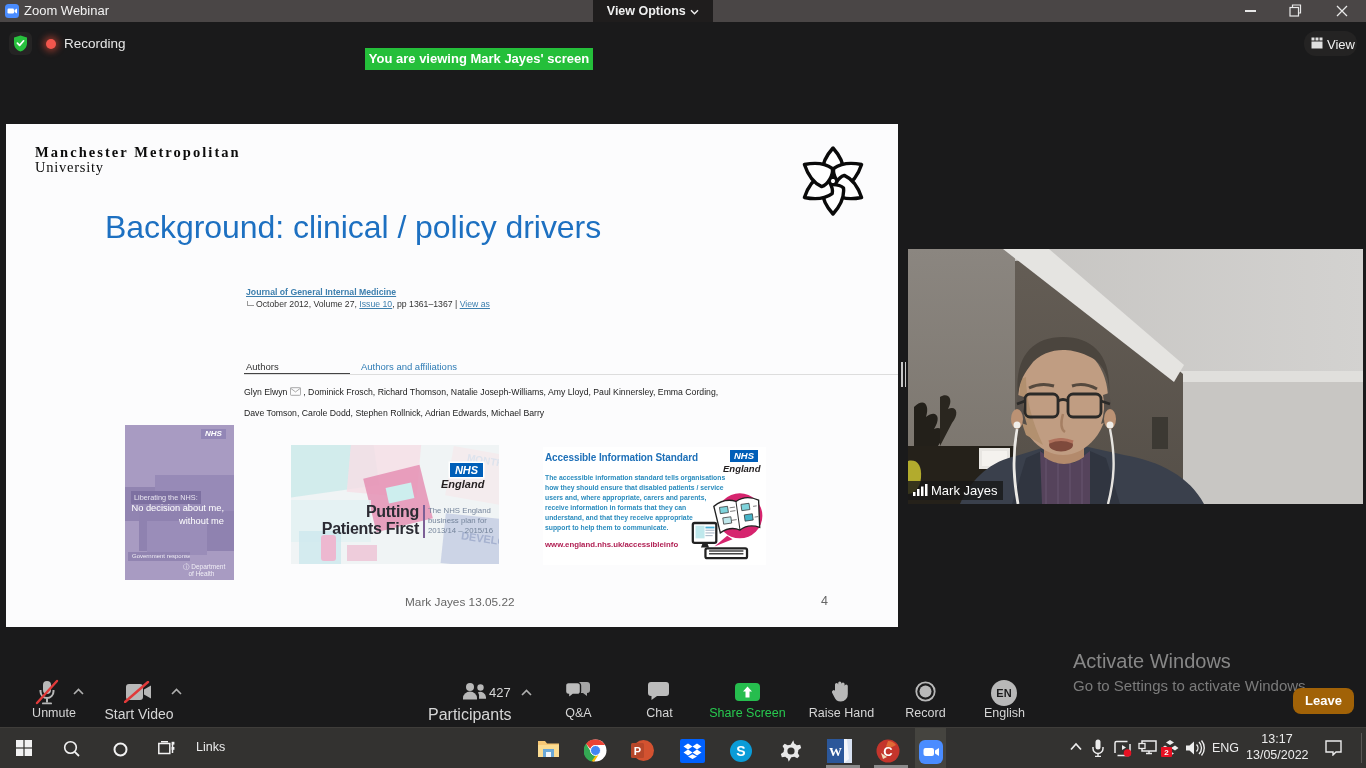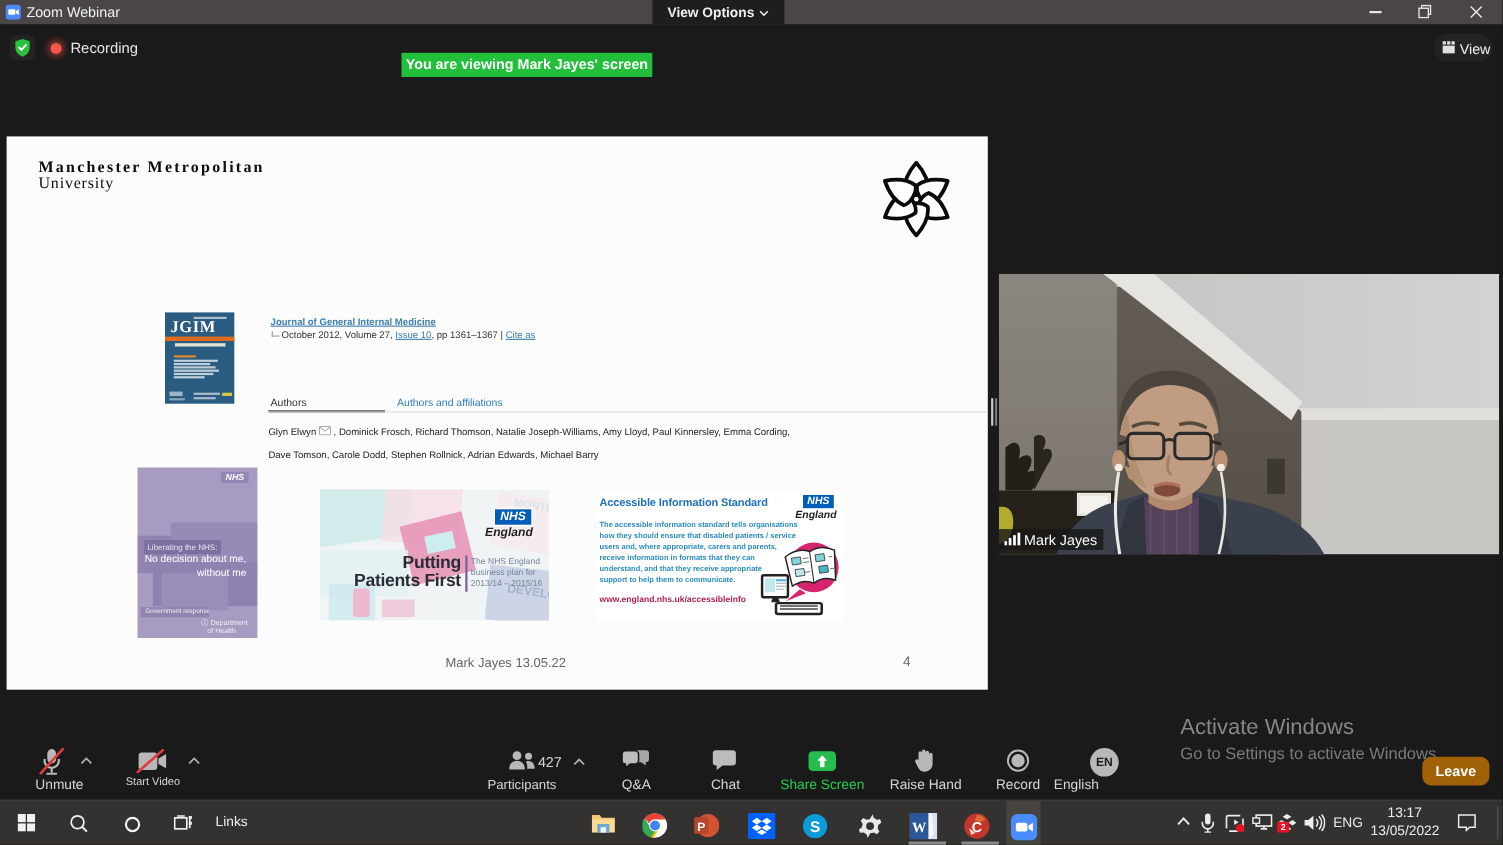--- a/index.html
+++ b/index.html
@@ -67,47 +67,29 @@
           <path d="M0 -33 C-8 -24 -11.5 -16 -10.5 -7 C-6 -2.5 6 -2.5 10.5 -7 C11.5 -16 8 -24 0 -33 Z" transform="rotate(0)"></path>
           <path d="M0 -33 C-8 -24 -11.5 -16 -10.5 -7 C-6 -2.5 6 -2.5 10.5 -7 C11.5 -16 8 -24 0 -33 Z" transform="rotate(60)"></path>
           <path d="M0 -33 C-8 -24 -11.5 -16 -10.5 -7 C-6 -2.5 6 -2.5 10.5 -7 C11.5 -16 8 -24 0 -33 Z" transform="rotate(120)"></path>
           <path d="M0 -33 C-8 -24 -11.5 -16 -10.5 -7 C-6 -2.5 6 -2.5 10.5 -7 C11.5 -16 8 -24 0 -33 Z" transform="rotate(180)"></path>
           <path d="M0 -33 C-8 -24 -11.5 -16 -10.5 -7 C-6 -2.5 6 -2.5 10.5 -7 C11.5 -16 8 -24 0 -33 Z" transform="rotate(240)"></path>
           <path d="M0 -33 C-8 -24 -11.5 -16 -10.5 -7 C-6 -2.5 6 -2.5 10.5 -7 C11.5 -16 8 -24 0 -33 Z" transform="rotate(300)"></path>
         </g>
       </g>
     </svg>
 
-
-    <div style="position:absolute;left:144px;top:160px;width:63px;height:83px;background:#2a5b80;">
-      <div style="position:absolute;left:26px;top:4px;width:30px;height:2px;background:rgba(255,255,255,0.6);"></div>
-      <div style="position:absolute;left:5px;top:6px;font-family:'Liberation Serif',serif;font-weight:bold;
-           font-size:15px;color:#fff;letter-spacing:0.5px;">JGIM</div>
-      <div style="position:absolute;left:0;top:22px;width:63px;height:3.5px;background:#e06a1e;"></div>
-      <div style="position:absolute;left:9px;top:28px;width:46px;height:3px;background:rgba(255,252,230,0.85);"></div>
-      <div style="position:absolute;left:8px;top:39px;width:20px;height:2px;background:#e0882e;"></div>
-      <div style="position:absolute;left:8px;top:43px;width:40px;height:1.5px;background:rgba(255,255,255,0.7);"></div>
-      <div style="position:absolute;left:8px;top:46px;width:33px;height:1.5px;background:rgba(255,255,255,0.7);"></div>
-      <div style="position:absolute;left:8px;top:49px;width:38px;height:1.5px;background:rgba(255,255,255,0.7);"></div>
-      <div style="position:absolute;left:8px;top:52px;width:41px;height:1.5px;background:rgba(255,255,255,0.7);"></div>
-      <div style="position:absolute;left:8px;top:55px;width:36px;height:1.5px;background:rgba(255,255,255,0.7);"></div>
-      <div style="position:absolute;left:8px;top:58px;width:28px;height:1.5px;background:rgba(255,255,255,0.7);"></div>
-      <div style="position:absolute;left:4px;top:72px;width:12px;height:4px;background:rgba(255,255,255,0.55);"></div>
-      <div style="position:absolute;left:4px;top:78px;width:14px;height:2px;background:rgba(255,255,255,0.45);"></div>
-      <div style="position:absolute;left:26px;top:73px;width:24px;height:2px;background:rgba(255,255,255,0.6);"></div>
-      <div style="position:absolute;left:26px;top:76.5px;width:20px;height:2px;background:rgba(255,255,255,0.6);"></div>
-      <div style="position:absolute;left:52px;top:73px;width:9px;height:3px;background:#d8c84a;"></div>
-    </div>
+    <div style="position:absolute;left:99px;top:84.5px;font-size:32px;letter-spacing:-0.05px;color:#1d70c1;">Background: clinical / policy drivers</div>
+
 
     <div style="position:absolute;left:240px;top:163px;font-size:8.7px;font-weight:bold;color:#3d7fae;
          text-decoration:underline;">Journal of General Internal Medicine</div>
     <div style="position:absolute;left:241px;top:177px;width:7px;height:5px;border-left:1px solid #999;border-bottom:1px solid #999;"></div>
     <div style="position:absolute;left:250px;top:174.5px;font-size:8.7px;color:#333;">October 2012, Volume 27,
       <span style="color:#3d7fae;text-decoration:underline;">Issue 10</span>, pp 1361–1367 |
-      <span style="color:#3d7fae;text-decoration:underline;">Cite as</span></div>
+      <span style="color:#3d7fae;text-decoration:underline;">View as</span></div>
     <div style="position:absolute;left:240px;top:237px;font-size:9.5px;color:#333;">Authors</div>
     <div style="position:absolute;left:355px;top:237px;font-size:9.5px;color:#2f7cb5;">Authors and affiliations</div>
     <div style="position:absolute;left:238px;top:249px;width:106px;height:2px;background:#444;"></div>
     <div style="position:absolute;left:238px;top:250px;width:654px;height:1px;background:#ddd;"></div>
     <div style="position:absolute;left:238px;top:262.5px;font-size:8.7px;color:#222;">Glyn Elwyn
       <svg width="11" height="9" viewBox="0 0 13 10" style="vertical-align:-1px;">
           <rect x="0.5" y="0.5" width="12" height="9" rx="1" fill="none" stroke="#999" stroke-width="1"></rect>
           <path d="M0.5 1l6 4.5 6-4.5" fill="none" stroke="#999" stroke-width="1"></path>
         </svg>
       , Dominick Frosch, Richard Thomson, Natalie Joseph-Williams, Amy Lloyd, Paul Kinnersley, Emma Cording,</div>
@@ -312,35 +294,35 @@
   <div class="abs" style="left:0px;top:706px;width:92px;text-align:center;font-size:12.5px;color:#d6d6d6;padding-left:16px;">Unmute</div>
 
   <svg class="abs" style="left:124px;top:681px;" width="30" height="22" viewBox="0 0 30 22">
     <rect x="2" y="3" width="17" height="16" rx="3" fill="#b8b8b8"></rect>
     <path d="M20 8.5 L27 4.5 V17.5 L20 13.5 Z" fill="#b8b8b8"></path>
     <path d="M1 21 L24 1" stroke="#e03a3a" stroke-width="2.4" stroke-linecap="round"></path>
   </svg>
   <svg class="abs" style="left:171px;top:688px;" width="11" height="7" viewBox="0 0 11 7">
     <path d="M1 6 L5.5 1.5 L10 6" fill="none" stroke="#b0b0b0" stroke-width="1.6"></path>
   </svg>
-  <div class="abs" style="left:93px;top:706px;width:92px;text-align:center;font-size:10px;color:#d6d6d6;">Start Video</div>
+  <div class="abs" style="left:93px;top:706px;width:92px;text-align:center;font-size:14px;color:#d6d6d6;">Start Video</div>
 
   <svg class="abs" style="left:461px;top:682px;" width="27" height="19" viewBox="0 0 27 19">
     <g fill="#b8b8b8">
       <circle cx="9" cy="5" r="4"></circle>
       <path d="M2 16 a7 6.5 0 0 1 14 0 v1.5 H2 Z"></path>
       <circle cx="19.5" cy="5.5" r="3.2"></circle>
       <path d="M17 10.2 a6 5.5 0 0 1 8 5 v1.6 h-7 a8 8 0 0 0 -1 -6.6 Z"></path>
     </g>
   </svg>
   <div class="abs" style="left:489px;top:685px;font-size:13px;color:#d6d6d6;">427</div>
   <svg class="abs" style="left:521px;top:689px;" width="11" height="7" viewBox="0 0 11 7">
     <path d="M1 6 L5.5 1.5 L10 6" fill="none" stroke="#b0b0b0" stroke-width="1.6"></path>
   </svg>
-  <div class="abs" style="left:428px;top:706px;width:93px;text-align:center;font-size:12px;color:#d6d6d6;">Participants</div>
+  <div class="abs" style="left:428px;top:706px;width:93px;font-size:16px;color:#d6d6d6;">Participants</div>
 
   <svg class="abs" style="left:565px;top:681px;" width="26" height="20" viewBox="0 0 26 20">
     <path d="M14 1 h8 a3 3 0 0 1 3 3 v5 a3 3 0 0 1 -3 3 v3 l-4 -3 h-4 a3 3 0 0 1 -3 -3 V4 a3 3 0 0 1 3 -3 Z" fill="#a6a6a6"></path>
     <path d="M3.5 1.5 h9 a3 3 0 0 1 3 3 v6 a3 3 0 0 1 -3 3 H8 l-4.5 3.5 v-3.5 h-0 a3 3 0 0 1 -3 -3 v-6 a3 3 0 0 1 3 -3 Z" fill="#bcbcbc" stroke="#1a1a1b" stroke-width="1.4"></path>
   </svg>
   <div class="abs" style="left:532px;top:706px;width:93px;text-align:center;font-size:12.5px;color:#d6d6d6;">Q&amp;A</div>
 
   <svg class="abs" style="left:647px;top:681px;" width="23" height="20" viewBox="0 0 23 20">
     <path d="M4 1 h15 a3 3 0 0 1 3 3 v8 a3 3 0 0 1 -3 3 h-9 l-5.5 4 v-4 H4 a3 3 0 0 1 -3 -3 V4 a3 3 0 0 1 3 -3 Z" fill="#bcbcbc"></path>
   </svg>
@@ -358,21 +340,21 @@
   <div class="abs" style="left:795px;top:706px;width:93px;text-align:center;font-size:12.5px;color:#d6d6d6;">Raise Hand</div>
 
   <svg class="abs" style="left:915px;top:681px;" width="21" height="21" viewBox="0 0 21 21">
     <circle cx="10.5" cy="10.5" r="9.2" fill="none" stroke="#b8b8b8" stroke-width="1.8"></circle>
     <circle cx="10.5" cy="10.5" r="6" fill="#b8b8b8"></circle>
   </svg>
   <div class="abs" style="left:879px;top:706px;width:93px;text-align:center;font-size:12.5px;color:#d6d6d6;">Record</div>
 
   <div class="abs" style="left:991px;top:680px;width:26px;height:26px;border-radius:50%;background:#b8b8b8;
        color:#1a1a1b;font-size:11px;font-weight:bold;text-align:center;line-height:26px;">EN</div>
-  <div class="abs" style="left:958px;top:706px;width:93px;font-size:12.5px;color:#d6d6d6;">English</div>
+  <div class="abs" style="left:958px;top:706px;width:93px;text-align:center;font-size:12.5px;color:#d6d6d6;">English</div>
 
   <div class="abs" style="left:0;top:727px;width:1366px;height:41px;background:#333230;border-top:1px solid #3f3d3a;"></div>
 
   <div class="abs" style="left:915px;top:728px;width:31px;height:40px;background:#45443f;"></div>
 
   <svg class="abs" style="left:16px;top:740px;" width="16" height="16" viewBox="0 0 16 16">
     <rect x="0" y="0" width="7.4" height="7.4" fill="#f2f2f2"></rect>
     <rect x="8.6" y="0" width="7.4" height="7.4" fill="#f2f2f2"></rect>
     <rect x="0" y="8.6" width="7.4" height="7.4" fill="#f2f2f2"></rect>
     <rect x="8.6" y="8.6" width="7.4" height="7.4" fill="#f2f2f2"></rect>

